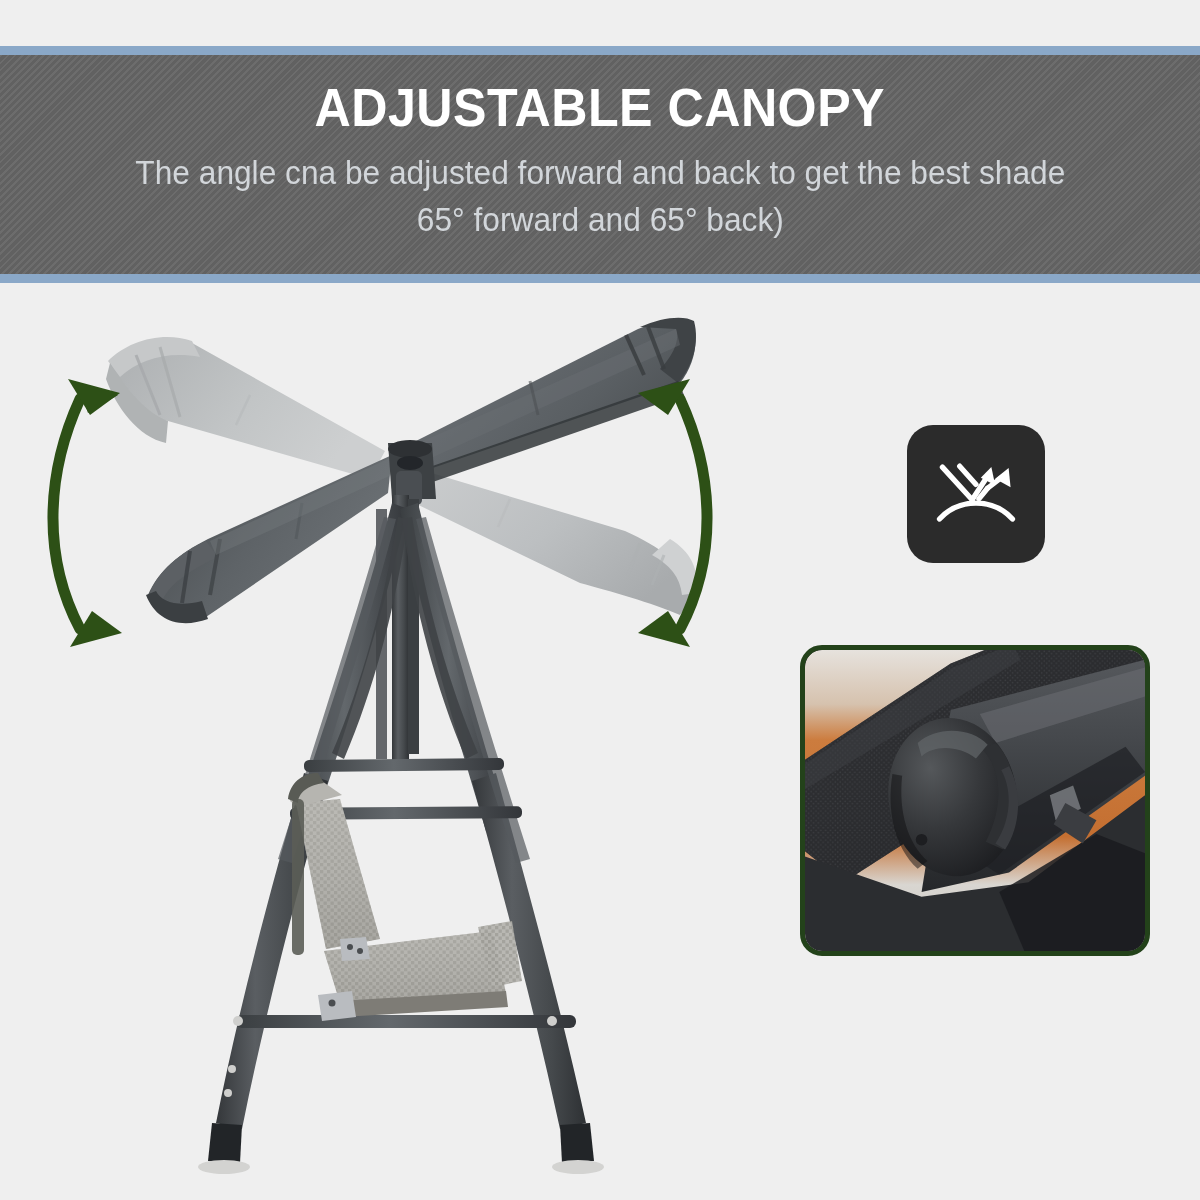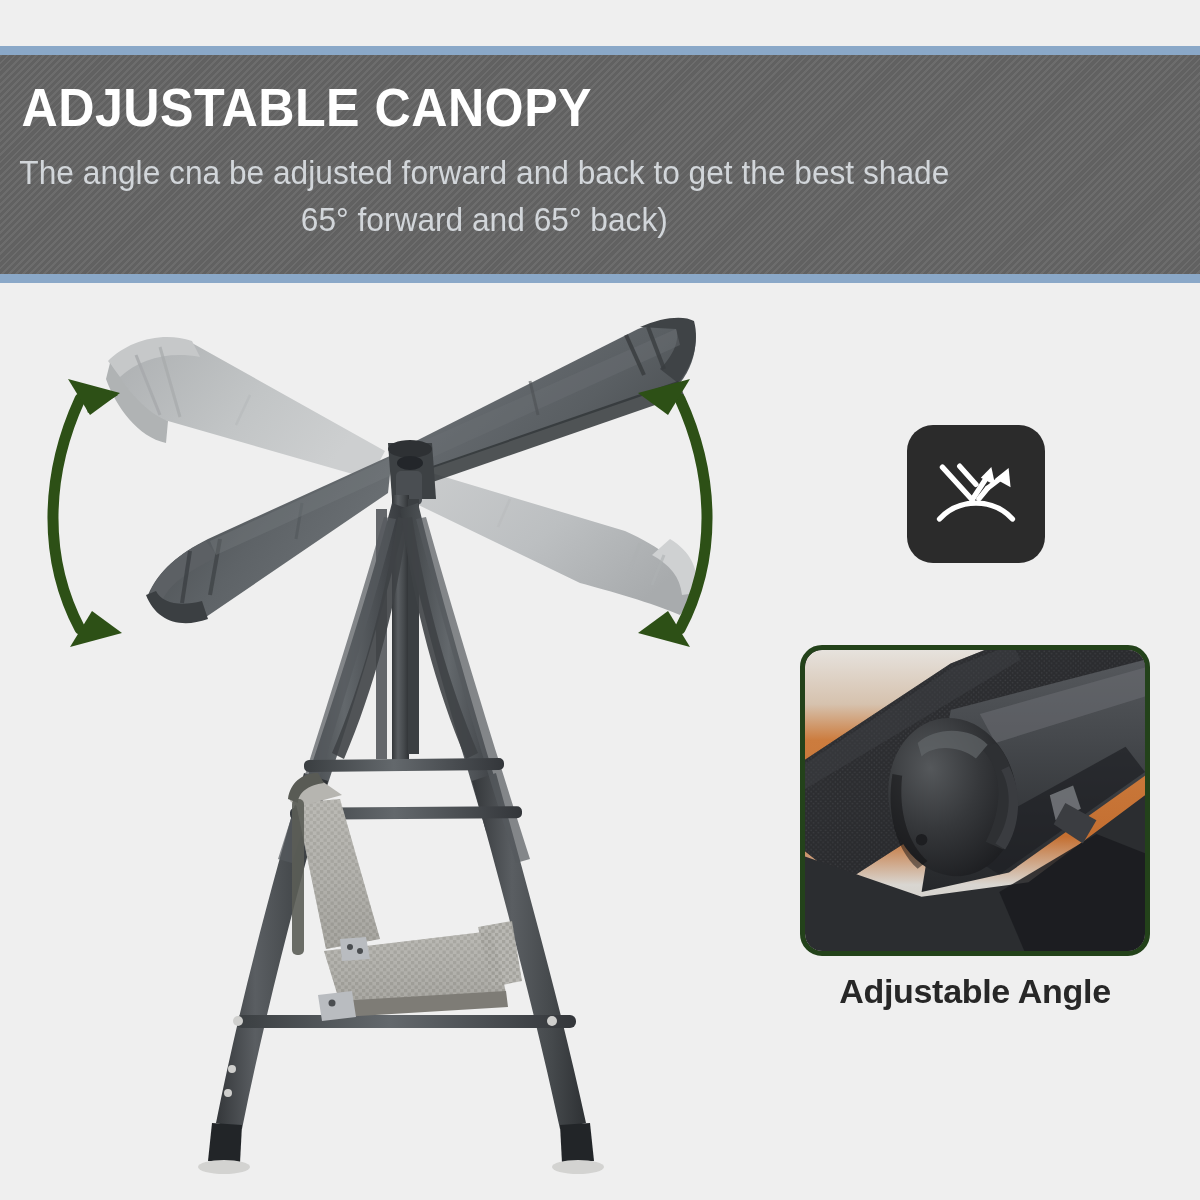--- a/index.html
+++ b/index.html
@@ -28,21 +28,21 @@
     background-color: #666666;
     background-image: repeating-linear-gradient(
         135deg,
         rgba(255,255,255,0.045) 0px,
         rgba(255,255,255,0.045) 2px,
         rgba(0,0,0,0.05) 2px,
         rgba(0,0,0,0.05) 5px
       );
     display: flex;
     flex-direction: column;
-    align-items: flex-start;
+    align-items: center;
     justify-content: flex-start;
     text-align: center;
   }
   .banner-title {
     margin-top: 23px;
     font-size: 54px;
     line-height: 58px;
     font-weight: bold;
     color: #ffffff;
     letter-spacing: 0.5px;
@@ -395,15 +395,14 @@
 
           <circle cx="120" cy="196" r="6" fill="#1d1e21"></circle>
         </g>
 
         <path d="M252,150 L276,140 L284,164 L258,176 Z" fill="#7d8084" opacity="0.8"></path>
         <path d="M268,158 L300,176 L286,200 L256,180 Z" fill="#3b3d41"></path>
       </svg>
     </div>
   </div>
 
-  <div class="inset-caption">Adjustable Angle</div>
 
 </div>
 
 </body></html>

